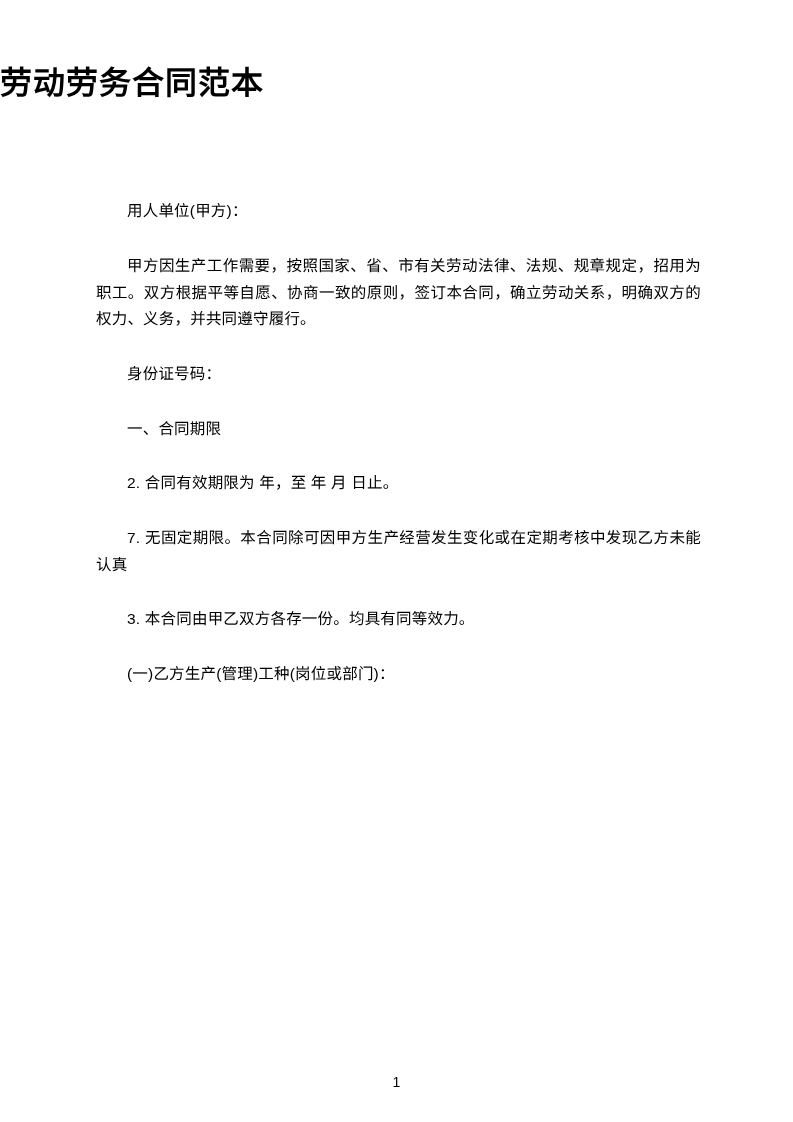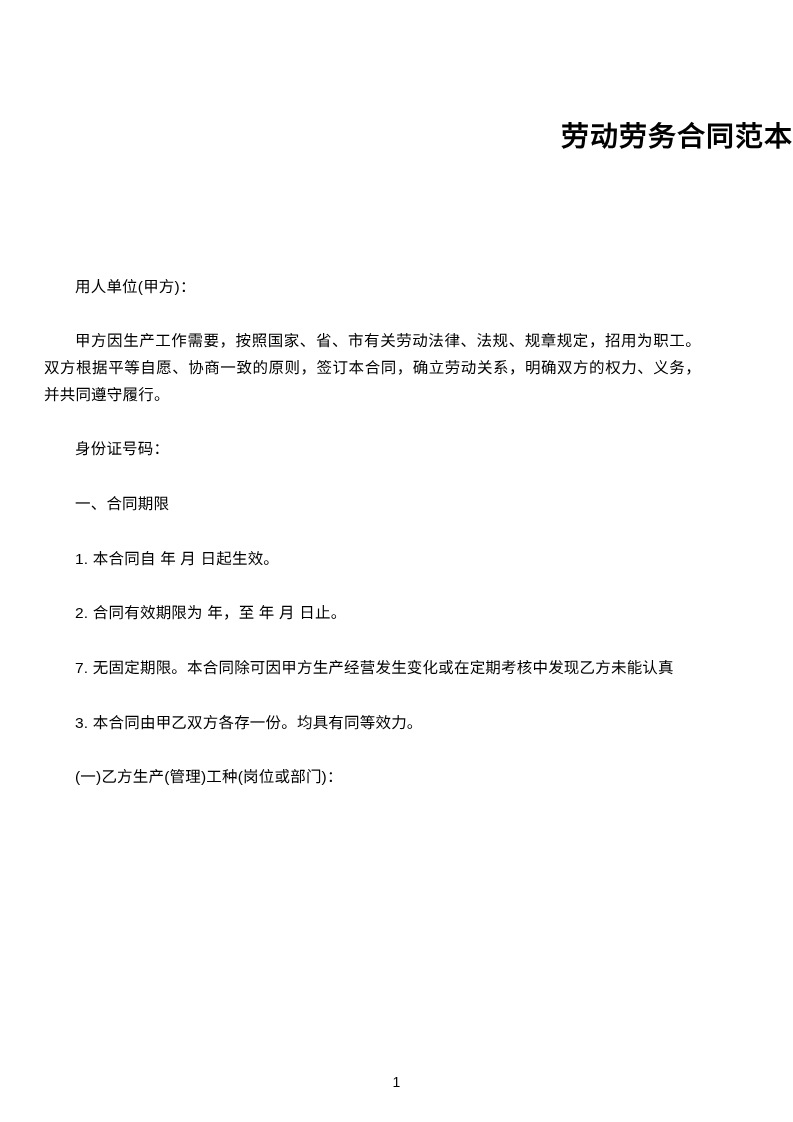--- a/index.html
+++ b/index.html
@@ -17,31 +17,31 @@
   }
   .page {
     width: 793px;
     height: 1122px;
     box-sizing: border-box;
     padding: 0;
     position: relative;
     background: #ffffff;
   }
   .doc-title {
-    text-align: right;
-    font-size: 28px;
+    text-align: left;
+    font-size: 32px;
     font-weight: bold;
     letter-spacing: 1px;
     margin: 0;
-    padding-top: 120px;
+    padding-top: 64px;
     line-height: 1.2;
   }
   .body-area {
-    padding: 0 92px 0 44px;
-    margin-top: 120px;
+    padding: 0 92px 0 96px;
+    margin-top: 96px;
   }
   p.para {
     font-size: 15.5px;
     line-height: 1.72;
     margin: 0 0 28px 0;
     text-align: justify;
     letter-spacing: 0.2px;
   }
   p.indent1 {
     text-indent: 31px;
@@ -61,21 +61,20 @@
 
 <div class="page">
 
   <h1 class="doc-title">劳动劳务合同范本</h1>
 
   <div class="body-area">
     <p class="para indent1">用人单位(甲方)：</p>
     <p class="para indent1">甲方因生产工作需要，按照国家、省、市有关劳动法律、法规、规章规定，招用为职工。双方根据平等自愿、协商一致的原则，签订本合同，确立劳动关系，明确双方的权力、义务，并共同遵守履行。</p>
     <p class="para indent1">身份证号码：</p>
     <p class="para indent1">一、合同期限</p>
-    <p class="para indent1">1. 本合同自 年 月 日起生效。</p>
     <p class="para indent1">2. 合同有效期限为 年，至 年 月 日止。</p>
     <p class="para indent1">7. 无固定期限。本合同除可因甲方生产经营发生变化或在定期考核中发现乙方未能认真</p>
     <p class="para indent1">3. 本合同由甲乙双方各存一份。均具有同等效力。</p>
     <p class="para indent1">(一)乙方生产(管理)工种(岗位或部门)：</p>
   </div>
 
   <div class="page-number">1</div>
 
 </div>
 

